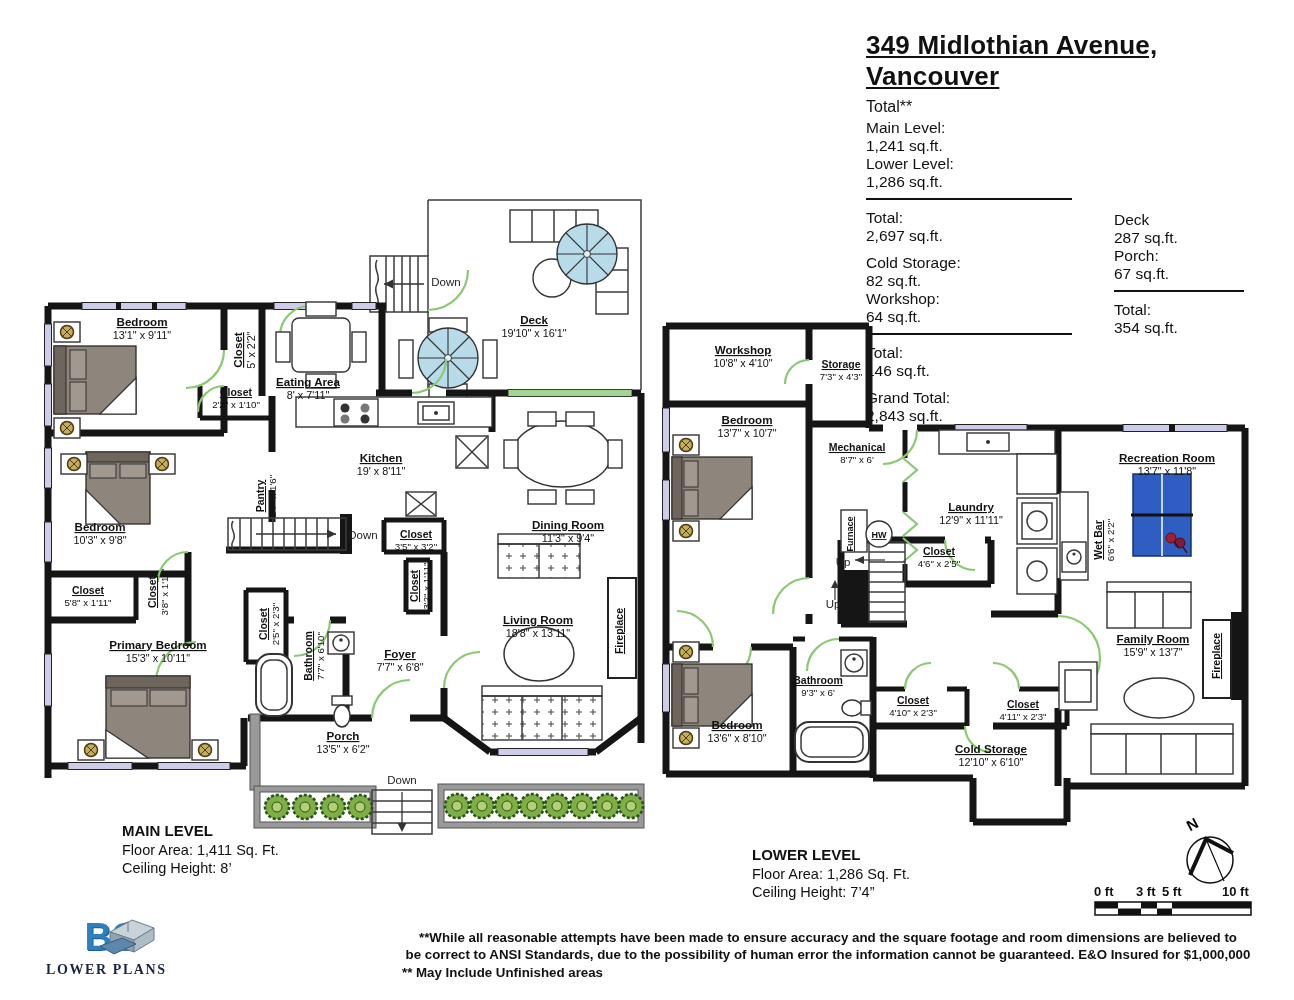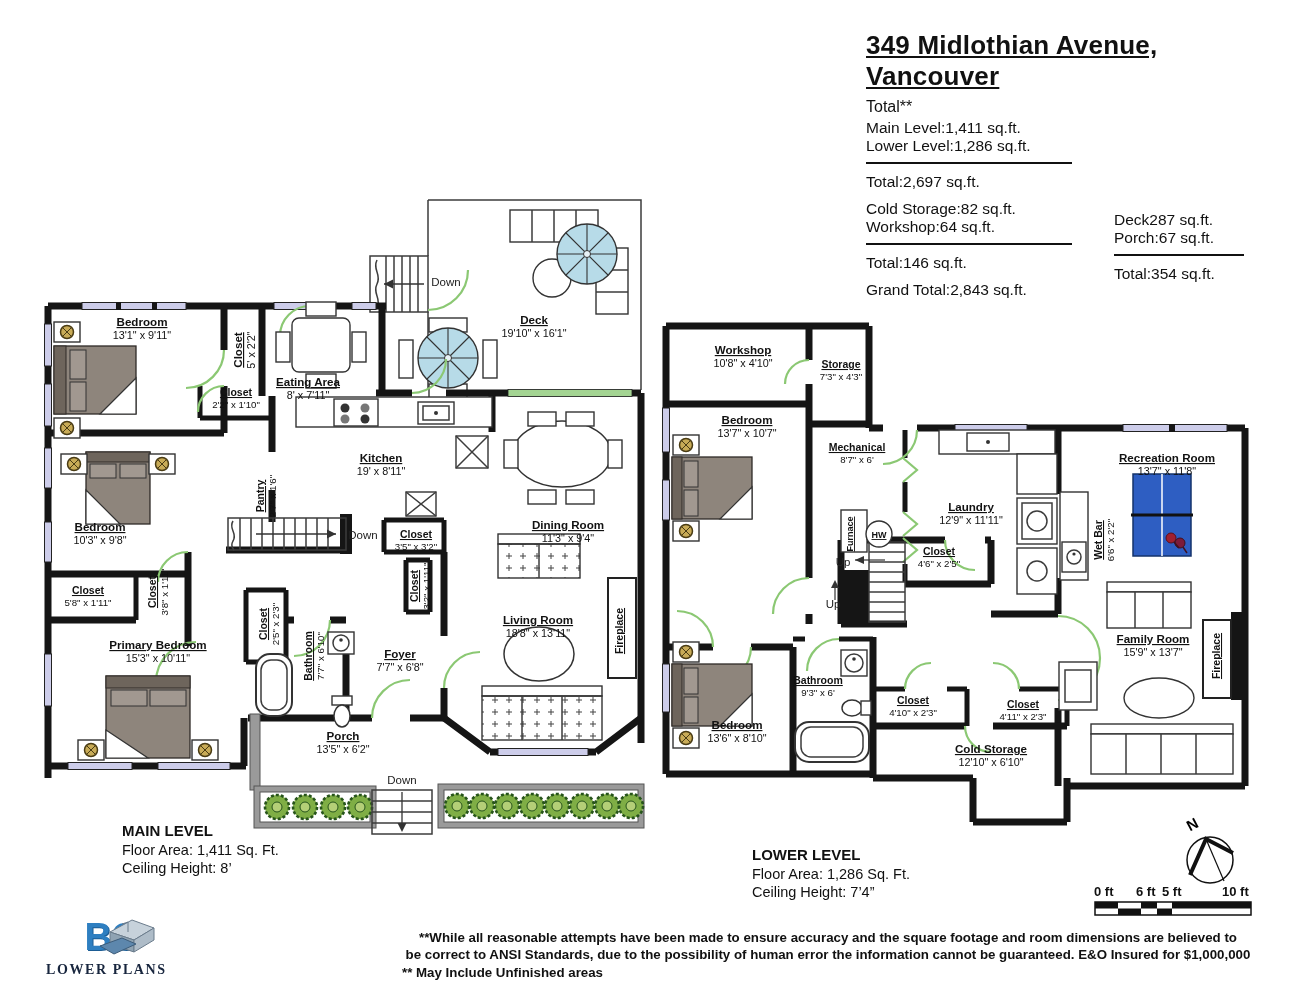--- a/index.html
+++ b/index.html
@@ -4,21 +4,21 @@
 <style>
   html,body{margin:0;padding:0;background:#e8e8e8;}
   .page{position:relative;width:1294px;height:1000px;background:#ffffff;
         font-family:"Liberation Sans",sans-serif;color:#111;overflow:hidden;margin:0 auto;}
   
   .tb{position:absolute;left:866px;top:30px;width:392px;}
   .tb-title{font-size:26px;font-weight:bold;text-decoration:underline;line-height:1.18;letter-spacing:.2px;}
   .tb-note{font-size:16px;margin-top:7px;}
   .tb-cols{position:relative;margin-top:3px;}
   .tb-left{width:206px;}
-  .tb-row{display:flex;justify-content:flex-start;font-size:15.5px;line-height:1.16;}
+  .tb-row{display:flex;justify-content:space-between;font-size:15.5px;line-height:1.16;flex-direction:column;}
   .tb-row.bold{font-weight:normal;}
   .tb-hr{border-top:2px solid #111;margin:7px 0 9px;width:206px;}
   .mt{margin-top:9px;}
   .tb-right{position:absolute;left:248px;top:92px;width:130px;}
   .tb-right .tb-hr{width:130px;}
   
   .caption{position:absolute;font-size:14.5px;line-height:1.25;}
   .caption .cap-title{font-weight:bold;font-size:15px;}
   
   .disc{position:absolute;left:402px;top:929px;width:852px;font-weight:bold;
@@ -59,21 +59,21 @@
   <div class="tb">
     <div class="tb-title">
       <div>349 Midlothian Avenue,</div>
       <div>Vancouver</div>
     </div>
     <div class="tb-note">Total**</div>
     <div class="tb-cols">
       <div class="tb-left">
         <div class="tb-row">
             <span>Main Level:</span>
-            <span>1,411 sq.ft.</span>
+            <span>1,241 sq.ft.</span>
           </div>
         <div class="tb-row">
             <span>Lower Level:</span>
             <span>1,286 sq.ft.</span>
           </div>
         <div class="tb-hr"></div>
         <div class="tb-row bold">
             <span>Total:</span>
             <span>2,697 sq.ft.</span>
           </div>
@@ -532,21 +532,21 @@
 
   <svg style="left:1158px;top:812px;" width="100" height="80" viewBox="0 0 100 80">
     <text x="30" y="20" font-size="15" font-weight="bold" transform="rotate(-28 30 16)">N</text>
     <circle cx="52" cy="48" r="23" fill="none" stroke="#111" stroke-width="1.5"></circle>
     <path d="M32,63 L48,27 L75,41" fill="none" stroke="#111" stroke-width="4"></path>
     <line x1="48" y1="27" x2="66" y2="69" stroke="#111" stroke-width="1.2"></line>
   </svg>
 
   <div class="scalebar">
     <span class="sb-lbl" style="left:0px;">0 ft</span>
-    <span class="sb-lbl" style="left:42px;">6 ft</span>
+    <span class="sb-lbl" style="left:42px;">3 ft</span>
     <span class="sb-lbl" style="left:68px;">5 ft</span>
     <span class="sb-lbl" style="left:128px;">10 ft</span>
     <svg style="position:absolute;left:0;top:17px;" width="160" height="16" viewBox="0 0 160 16">
       <rect x="1" y="1" width="156" height="13" fill="#fff" stroke="#111" stroke-width="1.5"></rect>
       <rect x="1" y="1" width="23" height="6.5" fill="#111"></rect>
       <rect x="47" y="1" width="16" height="6.5" fill="#111"></rect>
       <rect x="78" y="1" width="79" height="6.5" fill="#111"></rect>
       <rect x="24" y="7.5" width="23" height="6.5" fill="#111"></rect>
       <rect x="63" y="7.5" width="15" height="6.5" fill="#111"></rect>
     </svg>

